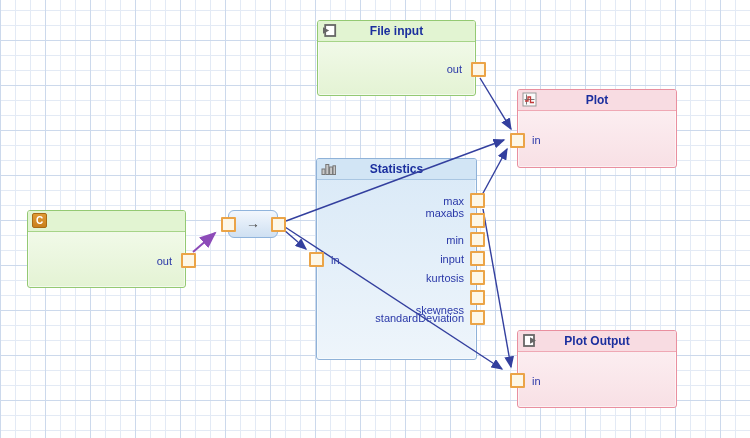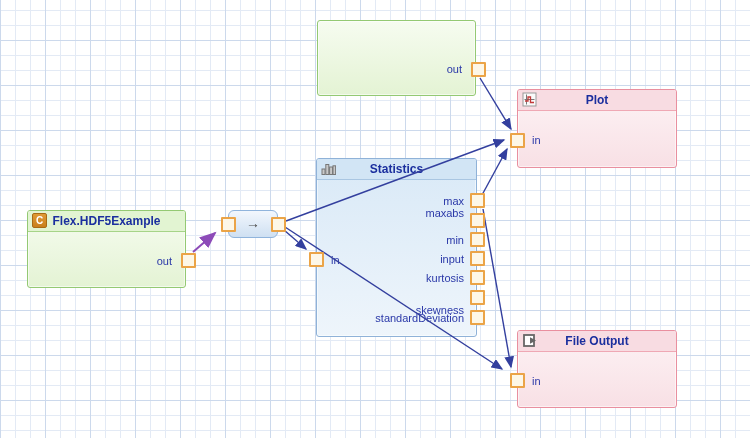--- a/index.html
+++ b/index.html
@@ -36,41 +36,50 @@
   .plabel.r{}
   #wires{position:absolute;left:0;top:0;z-index:2;pointer-events:none;}
   #wires path{pointer-events:stroke;}
 </style>
 </head>
 <body>
 
 <div id="canvas">
 
   <div class="node green" style="left:317px;top:20px;width:159px;height:76px;">
+    <div class="titlebar">
+      <span class="nicon">
+        <svg width="15" height="15" viewBox="0 0 15 15">
+          <rect x="3.2" y="2" width="10" height="11" fill="#ffffff" stroke="#666666" stroke-width="1.8"></rect>
+          <polygon points="1,4.2 7.2,7.5 1,10.8" fill="#666666"></polygon>
+        </svg>
+      </span>
+      <div class="title">File input</div>
+    </div>
     <div class="plabel r" style="right:13px;top:42px;">out</div>
     <div class="port" style="left:153px;top:41px;"></div>
   </div>
 
   <div class="node pink" style="left:517px;top:89px;width:160px;height:79px;">
     <div class="titlebar">
       <span class="nicon">
         <svg width="15" height="15" viewBox="0 0 15 15">
           <rect x="1" y="1" width="13" height="13" fill="#fafafa" stroke="#999999" stroke-width="1"></rect>
           <line x1="4.5" y1="2.5" x2="4.5" y2="12.5" stroke="#777777" stroke-width="1"></line>
           <line x1="2.5" y1="7.5" x2="12.5" y2="7.5" stroke="#777777" stroke-width="1"></line>
           <polyline points="3,9 6,9 6,5 8.5,5 8.5,10.5 12,10.5" fill="none" stroke="#c23a3a" stroke-width="1.3"></polyline>
         </svg>
       </span>
       <div class="title">Plot</div>
     </div>
     <div class="plabel" style="left:14px;top:44px;">in</div>
     <div class="port" style="left:-8px;top:43px;"></div>
   </div>
 
-  <div class="node blue" style="left:316px;top:158px;width:161px;height:179px;">
+  <div class="node blue" style="left:316px;top:158px;width:161px;height:202px;">
     <div class="titlebar">
       <span class="nicon">
         <svg width="15" height="15" viewBox="0 0 15 15">
           <rect x="1" y="8" width="3" height="5.5" fill="#c9c9c9" stroke="#777777" stroke-width="1"></rect>
           <rect x="4.8" y="3.5" width="3" height="10" fill="#c9c9c9" stroke="#777777" stroke-width="1"></rect>
           <rect x="8.6" y="6" width="3" height="7.5" fill="#c9c9c9" stroke="#777777" stroke-width="1"></rect>
           <rect x="12" y="4.8" width="2.6" height="8.7" fill="#c9c9c9" stroke="#777777" stroke-width="1"></rect>
         </svg>
       </span>
       <div class="title">Statistics</div>
@@ -91,35 +100,34 @@
     <div class="plabel r" style="right:12px;top:145px;">skewness</div>
     <div class="port" style="left:153px;top:131px;"></div>
     <div class="plabel r" style="right:12px;top:153px;">standardDeviation</div>
     <div class="port" style="left:153px;top:151px;"></div>
   </div>
 
   <div class="node green" style="left:27px;top:210px;width:159px;height:78px;">
     <div class="titlebar">
       <span class="nicon" style="background:linear-gradient(#e09a35,#c97f1d);border:1px solid #a86a14;border-radius:2px;
                    box-sizing:border-box;color:#ffffff;font-size:10px;font-weight:bold;text-align:center;line-height:13px;">C</span>
-      <div class="title">Flex.HDF5Example</div>
     </div>
     <div class="plabel r" style="right:13px;top:44px;">out</div>
     <div class="port" style="left:153px;top:42px;"></div>
   </div>
 
   <div class="node pink" style="left:517px;top:330px;width:160px;height:78px;">
     <div class="titlebar">
       <span class="nicon">
         <svg width="15" height="15" viewBox="0 0 15 15">
           <rect x="2" y="2" width="10" height="11" fill="#ffffff" stroke="#666666" stroke-width="1.8"></rect>
           <polygon points="8,4.2 14,7.5 8,10.8" fill="#666666"></polygon>
         </svg>
       </span>
-      <div class="title">File Output</div>
+      <div class="title">Plot Output</div>
     </div>
     <div class="plabel" style="left:14px;top:44px;">in</div>
     <div class="port" style="left:-8px;top:42px;"></div>
   </div>
 
   <div class="relay" style="left:228px;top:210px;width:50px;height:28px;">
     <span>→</span>
     <div class="port" style="left:-8px;top:6px;"></div>
     <div class="port" style="left:42px;top:6px;"></div>
   </div>

